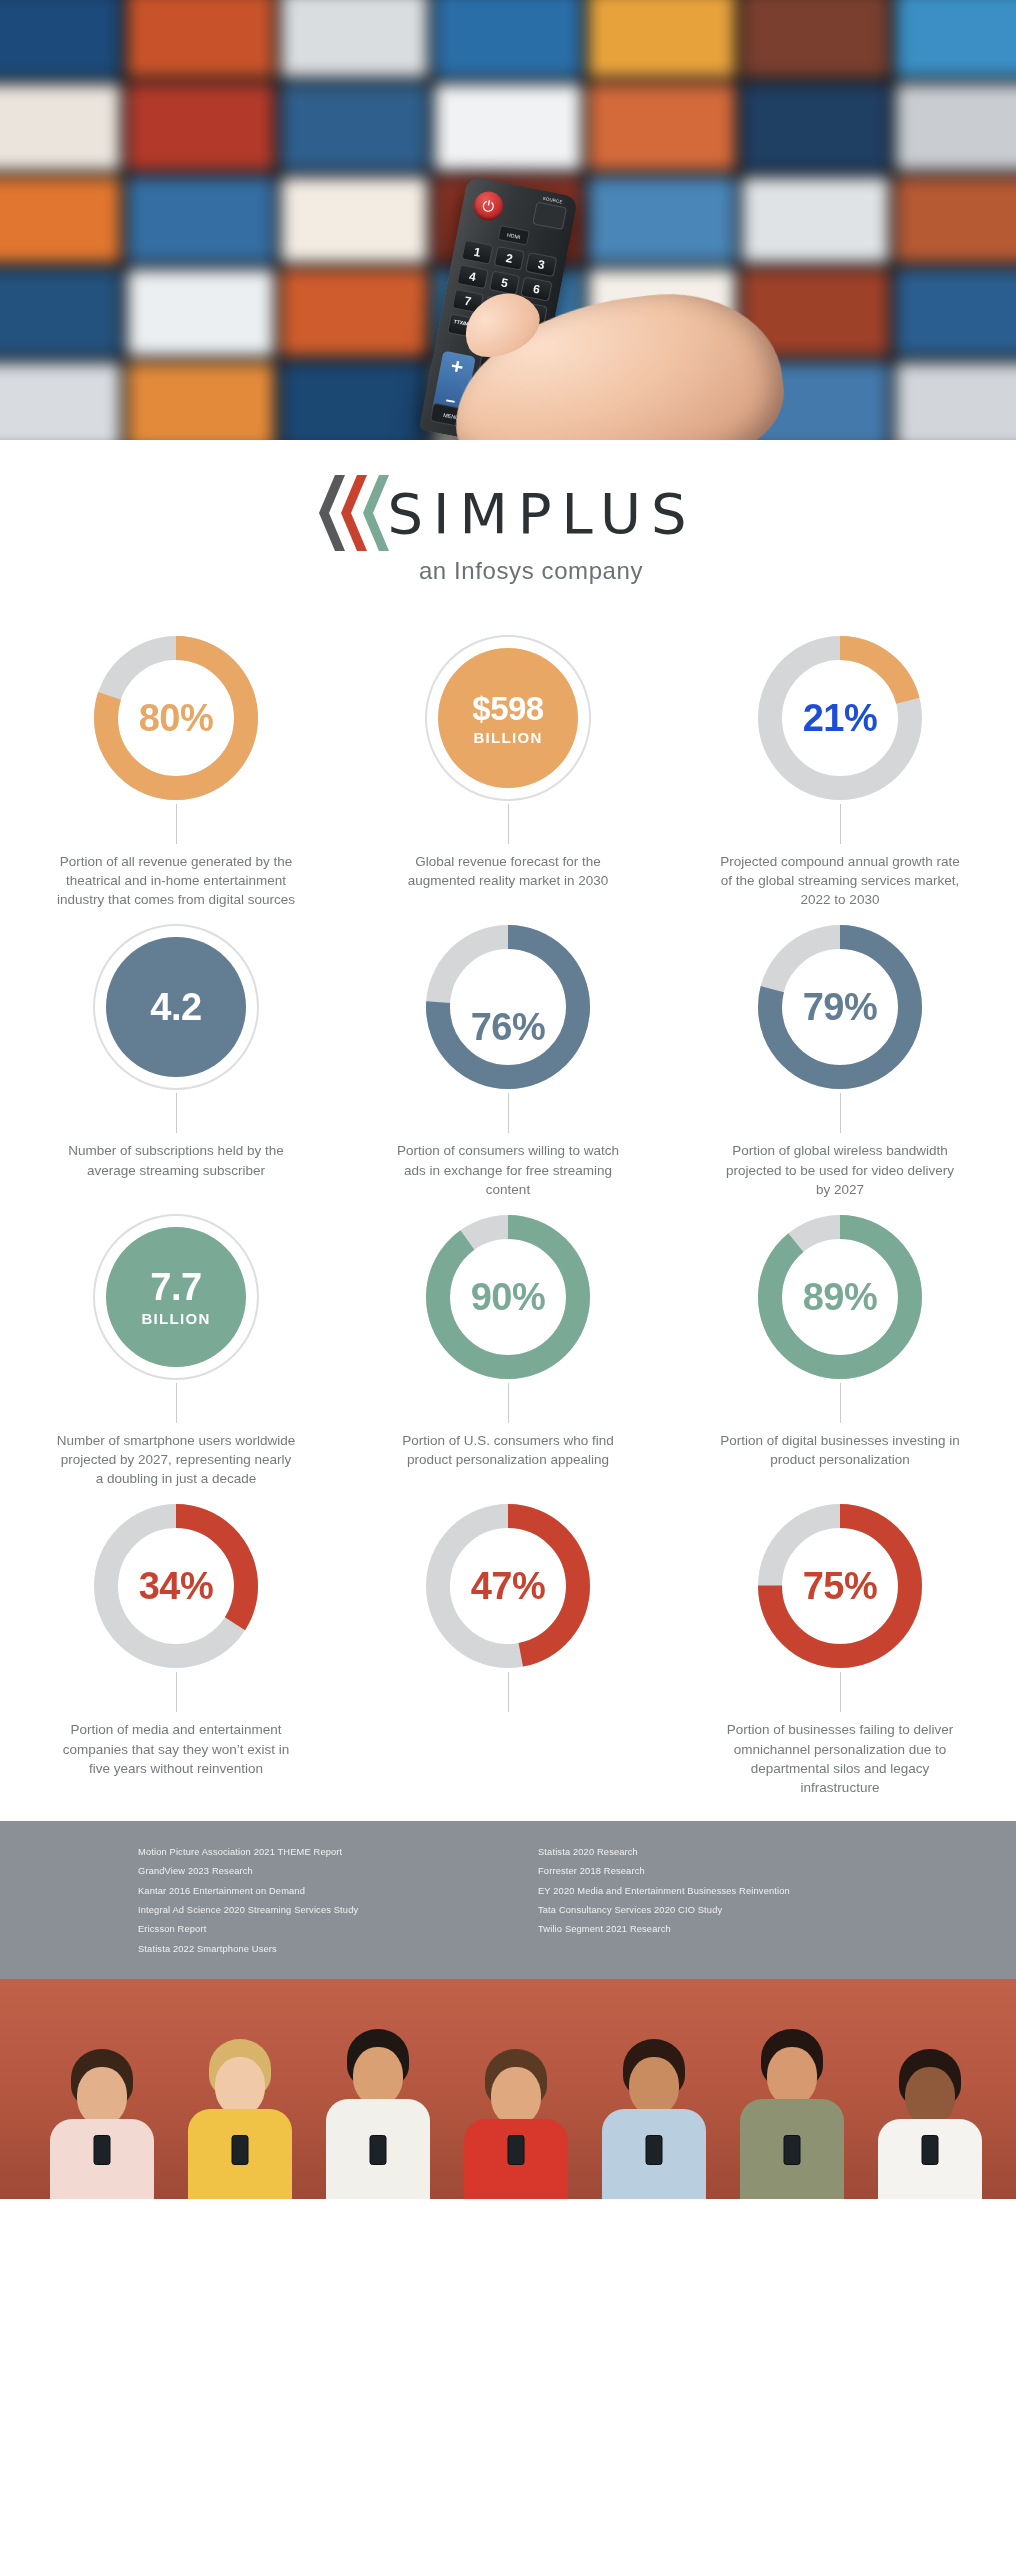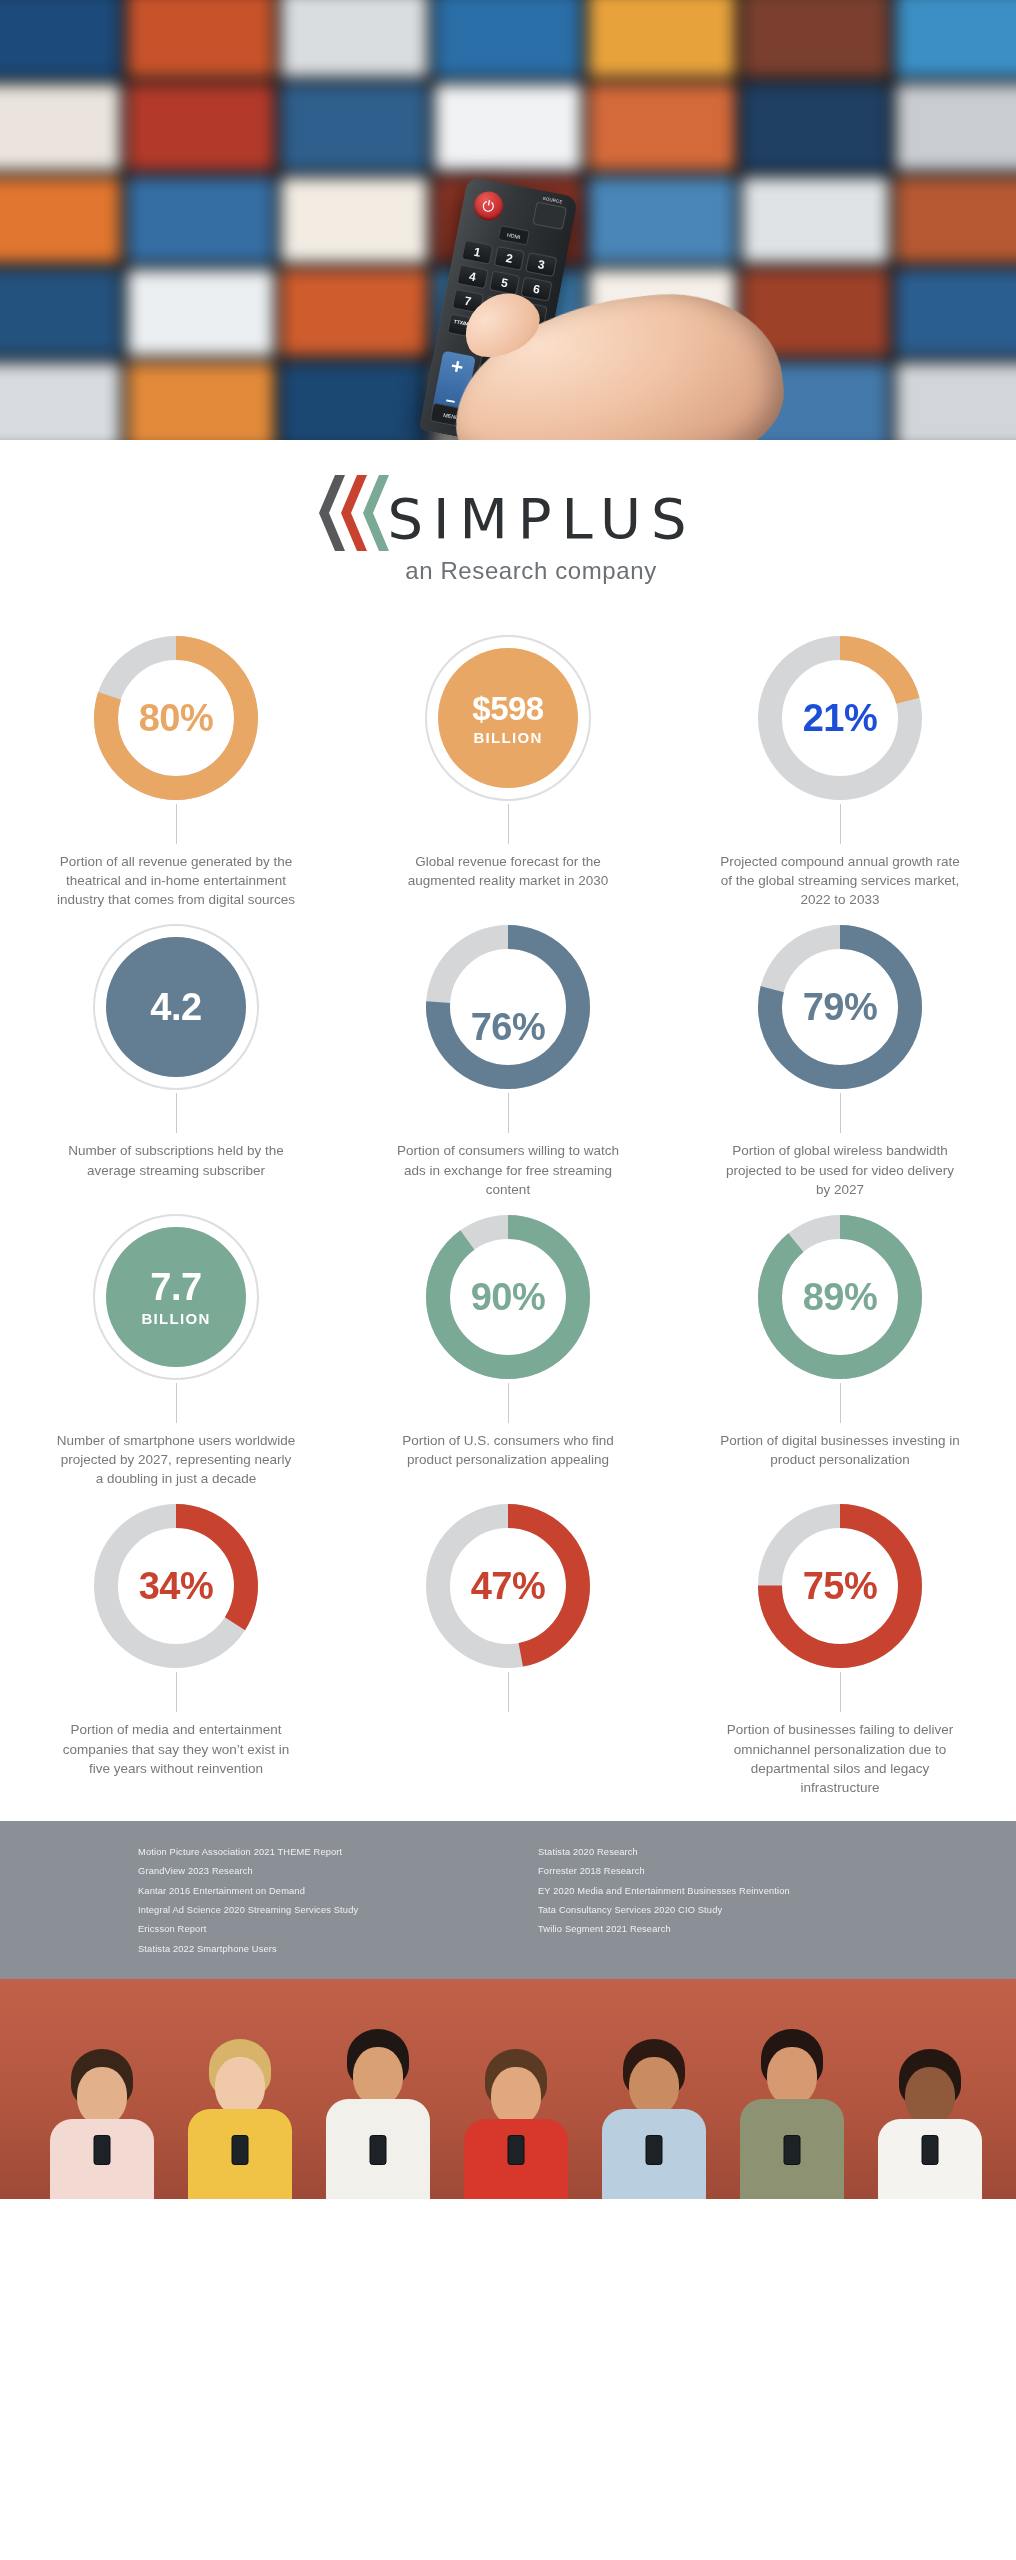--- a/index.html
+++ b/index.html
@@ -132,21 +132,21 @@
     transform: rotate(-28deg);
   }
 
   
   .logo-band {
     height: 180px;
     display: flex; align-items: center; justify-content: center;
     background: #fff;
   }
   .logo { display: flex; flex-direction: column; align-items: center; }
-  .logo-top { display: flex; align-items: flex-end; gap: 2px; }
+  .logo-top { display: flex; align-items: center; gap: 2px; }
   .chevrons { display: flex; align-items: center; }
   .chev { width: 26px; height: 76px; margin-right: -4px; }
   .wordmark {
     font-size: 56px; letter-spacing: 10px; color: #2e3133; font-weight: 400;
     font-family: "DejaVu Sans", sans-serif;
   }
   .tagline {
     font-size: 24px; color: #6c7175; letter-spacing: .6px; margin-top: 6px;
     margin-left: 46px;
   }
@@ -285,21 +285,21 @@
         </svg>
         <svg class="chev" viewBox="0 0 26 76">
           <polygon points="0,38 16,0 26,0 10,38 26,76 16,76" fill="#c8432f"></polygon>
         </svg>
         <svg class="chev" viewBox="0 0 26 76">
           <polygon points="0,38 16,0 26,0 10,38 26,76 16,76" fill="#7aa995"></polygon>
         </svg>
       </div>
       <div class="wordmark">SIMPLUS</div>
     </div>
-    <div class="tagline">an Research company</div>
+    <div class="tagline">an Infosys company</div>
   </div>
 </div>
 
 <div class="stats" id="stats-grid">
     <div class="srow">
       <div class="cell">
         <div class="viz">
           <svg viewBox="0 0 172 172">
             <circle cx="86" cy="86" r="70" fill="none" stroke="#d4d6d8" stroke-width="24"></circle>
             <circle cx="86" cy="86" r="70" fill="none" stroke="#e8a765" stroke-width="24" stroke-dasharray="351.8583772020568 439.822971502571"></circle>
@@ -329,21 +329,21 @@
         <div class="viz">
           <svg viewBox="0 0 172 172">
             <circle cx="86" cy="86" r="70" fill="none" stroke="#d4d6d8" stroke-width="24"></circle>
             <circle cx="86" cy="86" r="70" fill="none" stroke="#e8a765" stroke-width="24" stroke-dasharray="92.36282401553991 439.822971502571"></circle>
           </svg>
           <div class="center">
             <div class="big" style="color: #1d4ed8;">21%</div>
           </div>
         </div>
         <div class="stem"></div>
-        <div class="caption">Projected compound annual growth rate of the global streaming services market, 2022 to 2033</div>
+        <div class="caption">Projected compound annual growth rate of the global streaming services market, 2022 to 2030</div>
       </div>
     </div>
     <div class="srow">
       <div class="cell">
         <div class="viz">
           <svg viewBox="0 0 172 172">
             <circle cx="86" cy="86" r="82" fill="none" stroke="#dcdee0" stroke-width="2"></circle>
             <circle cx="86" cy="86" r="70" fill="#637d93"></circle>
           </svg>
           <div class="center">

